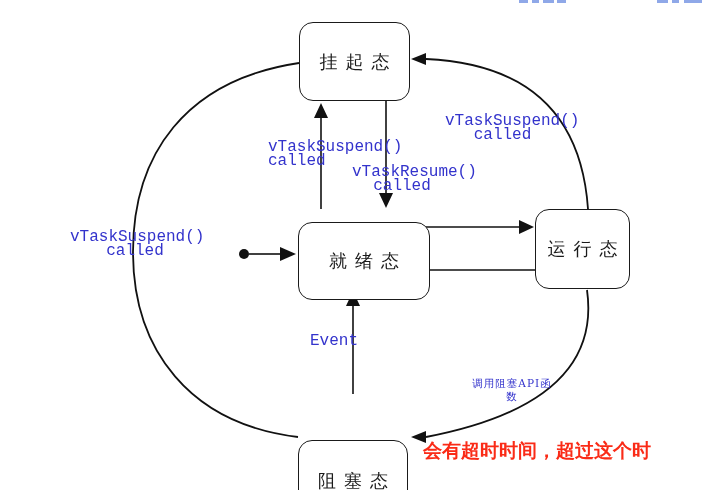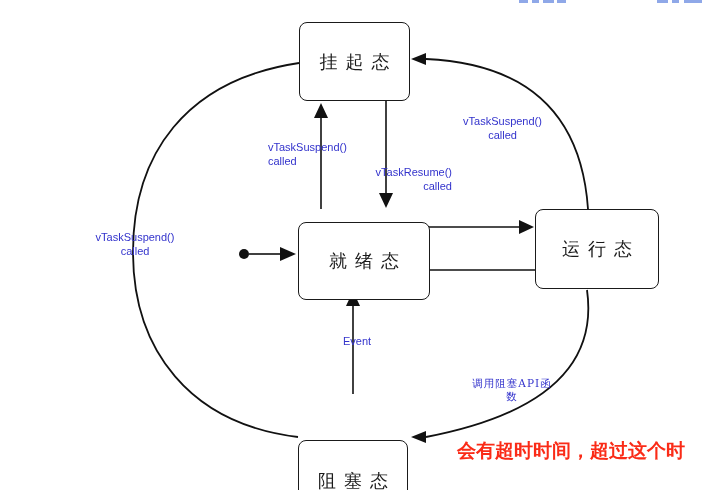--- a/index.html
+++ b/index.html
@@ -14,49 +14,48 @@
     --line:#111111;
   }
   .wires{position:absolute;left:0;top:0;z-index:1;}
   .wires path, .wires line{stroke:var(--line);fill:none;}
   .wires polygon, .wires circle{fill:var(--line);stroke:none;}
 
   .state-box{
     position:absolute;z-index:2;
     background:#ffffff;
     border:1.6px solid #1a1a1a;
-    border-radius:8px;
+    border-radius:14px;
     display:flex;align-items:center;justify-content:center;
     font-family:"DejaVu Serif","Liberation Serif",serif;
     font-size:18px;color:#1a1a1a;
     letter-spacing:8px;
     text-indent:8px;
     box-sizing:border-box;
   }
   .edge-label{
     position:absolute;z-index:3;
     color:var(--blue);
-    font-family:Liberation Sans, sans-serif;
-    font-size:11px;line-height:14px;
+    font-family:Liberation Mono, monospace;
+    font-size:16px;line-height:14px;
     white-space:nowrap;
   }
   .edge-label.center{text-align:center;}
-  .edge-label.right{text-align:right;}
+  .edge-label.right{text-align:center;}
   .edge-label.cjk{
     font-family:"DejaVu Serif","Liberation Serif",serif;
     font-size:10.5px;line-height:13px;letter-spacing:1px;margin-top:24px;
   }
   .note{
     position:absolute;z-index:3;
     color:var(--red);
     font-family:"Liberation Sans","DejaVu Sans",sans-serif;
     font-weight:bold;
     font-size:19px;line-height:23px;
     white-space:nowrap;
-    margin-left:34px;
   }
   .frag{position:absolute;top:0;height:3px;background:#8FA8E8;z-index:1;}
 </style>
 </head>
 <body>
 
 <div class="canvas" style="--blue: #3333CC; --red: #FA2B17; --line: #111111;">
 
   <svg class="wires" width="709" height="490" viewBox="0 0 709 490">
 
@@ -87,21 +86,21 @@
     <line x1="249" y1="254" x2="280" y2="254" stroke-width="1.6"></line>
     <polygon points="296,254 280,247 280,261"></polygon>
   </svg>
 
   <div class="state-box" style="left:299px;top:22px;width:111px;height:79px;">
     <span>挂起态</span>
   </div>
   <div class="state-box" style="left:298px;top:222px;width:132px;height:78px;">
     <span>就绪态</span>
   </div>
-  <div class="state-box" style="left:535px;top:209px;width:124px;height:80px;">
+  <div class="state-box" style="left:535px;top:209px;width:95px;height:80px;">
     <span>运行态</span>
   </div>
   <div class="state-box" style="left:298px;top:396px;width:110px;height:81px;margin-top:44px;">
     <span>阻塞态</span>
   </div>
 
   <div class="edge-label center" style="left:70px;top:230px;width:130px;">
     <div>vTaskSuspend()</div>
     <div>called</div>
   </div>
@@ -114,21 +113,21 @@
   <div class="edge-label right" style="left:352px;top:165px;width:100px;">
     <div>vTaskResume()</div>
     <div>called</div>
   </div>
 
   <div class="edge-label center" style="left:445px;top:114px;width:115px;">
     <div>vTaskSuspend()</div>
     <div>called</div>
   </div>
 
-  <div class="edge-label center" style="left:331px;top:334px;width:52px;">
+  <div class="edge-label center" style="left:308px;top:334px;width:52px;">
     <div>Event</div>
   </div>
 
   <div class="edge-label cjk center" style="left:460px;top:353px;width:104px;">
     <div>调用阻塞API函</div>
     <div>数</div>
   </div>
 
   <div class="note" style="left:423px;top:439px;">
     <div>会有超时时间，超过这个时</div>

